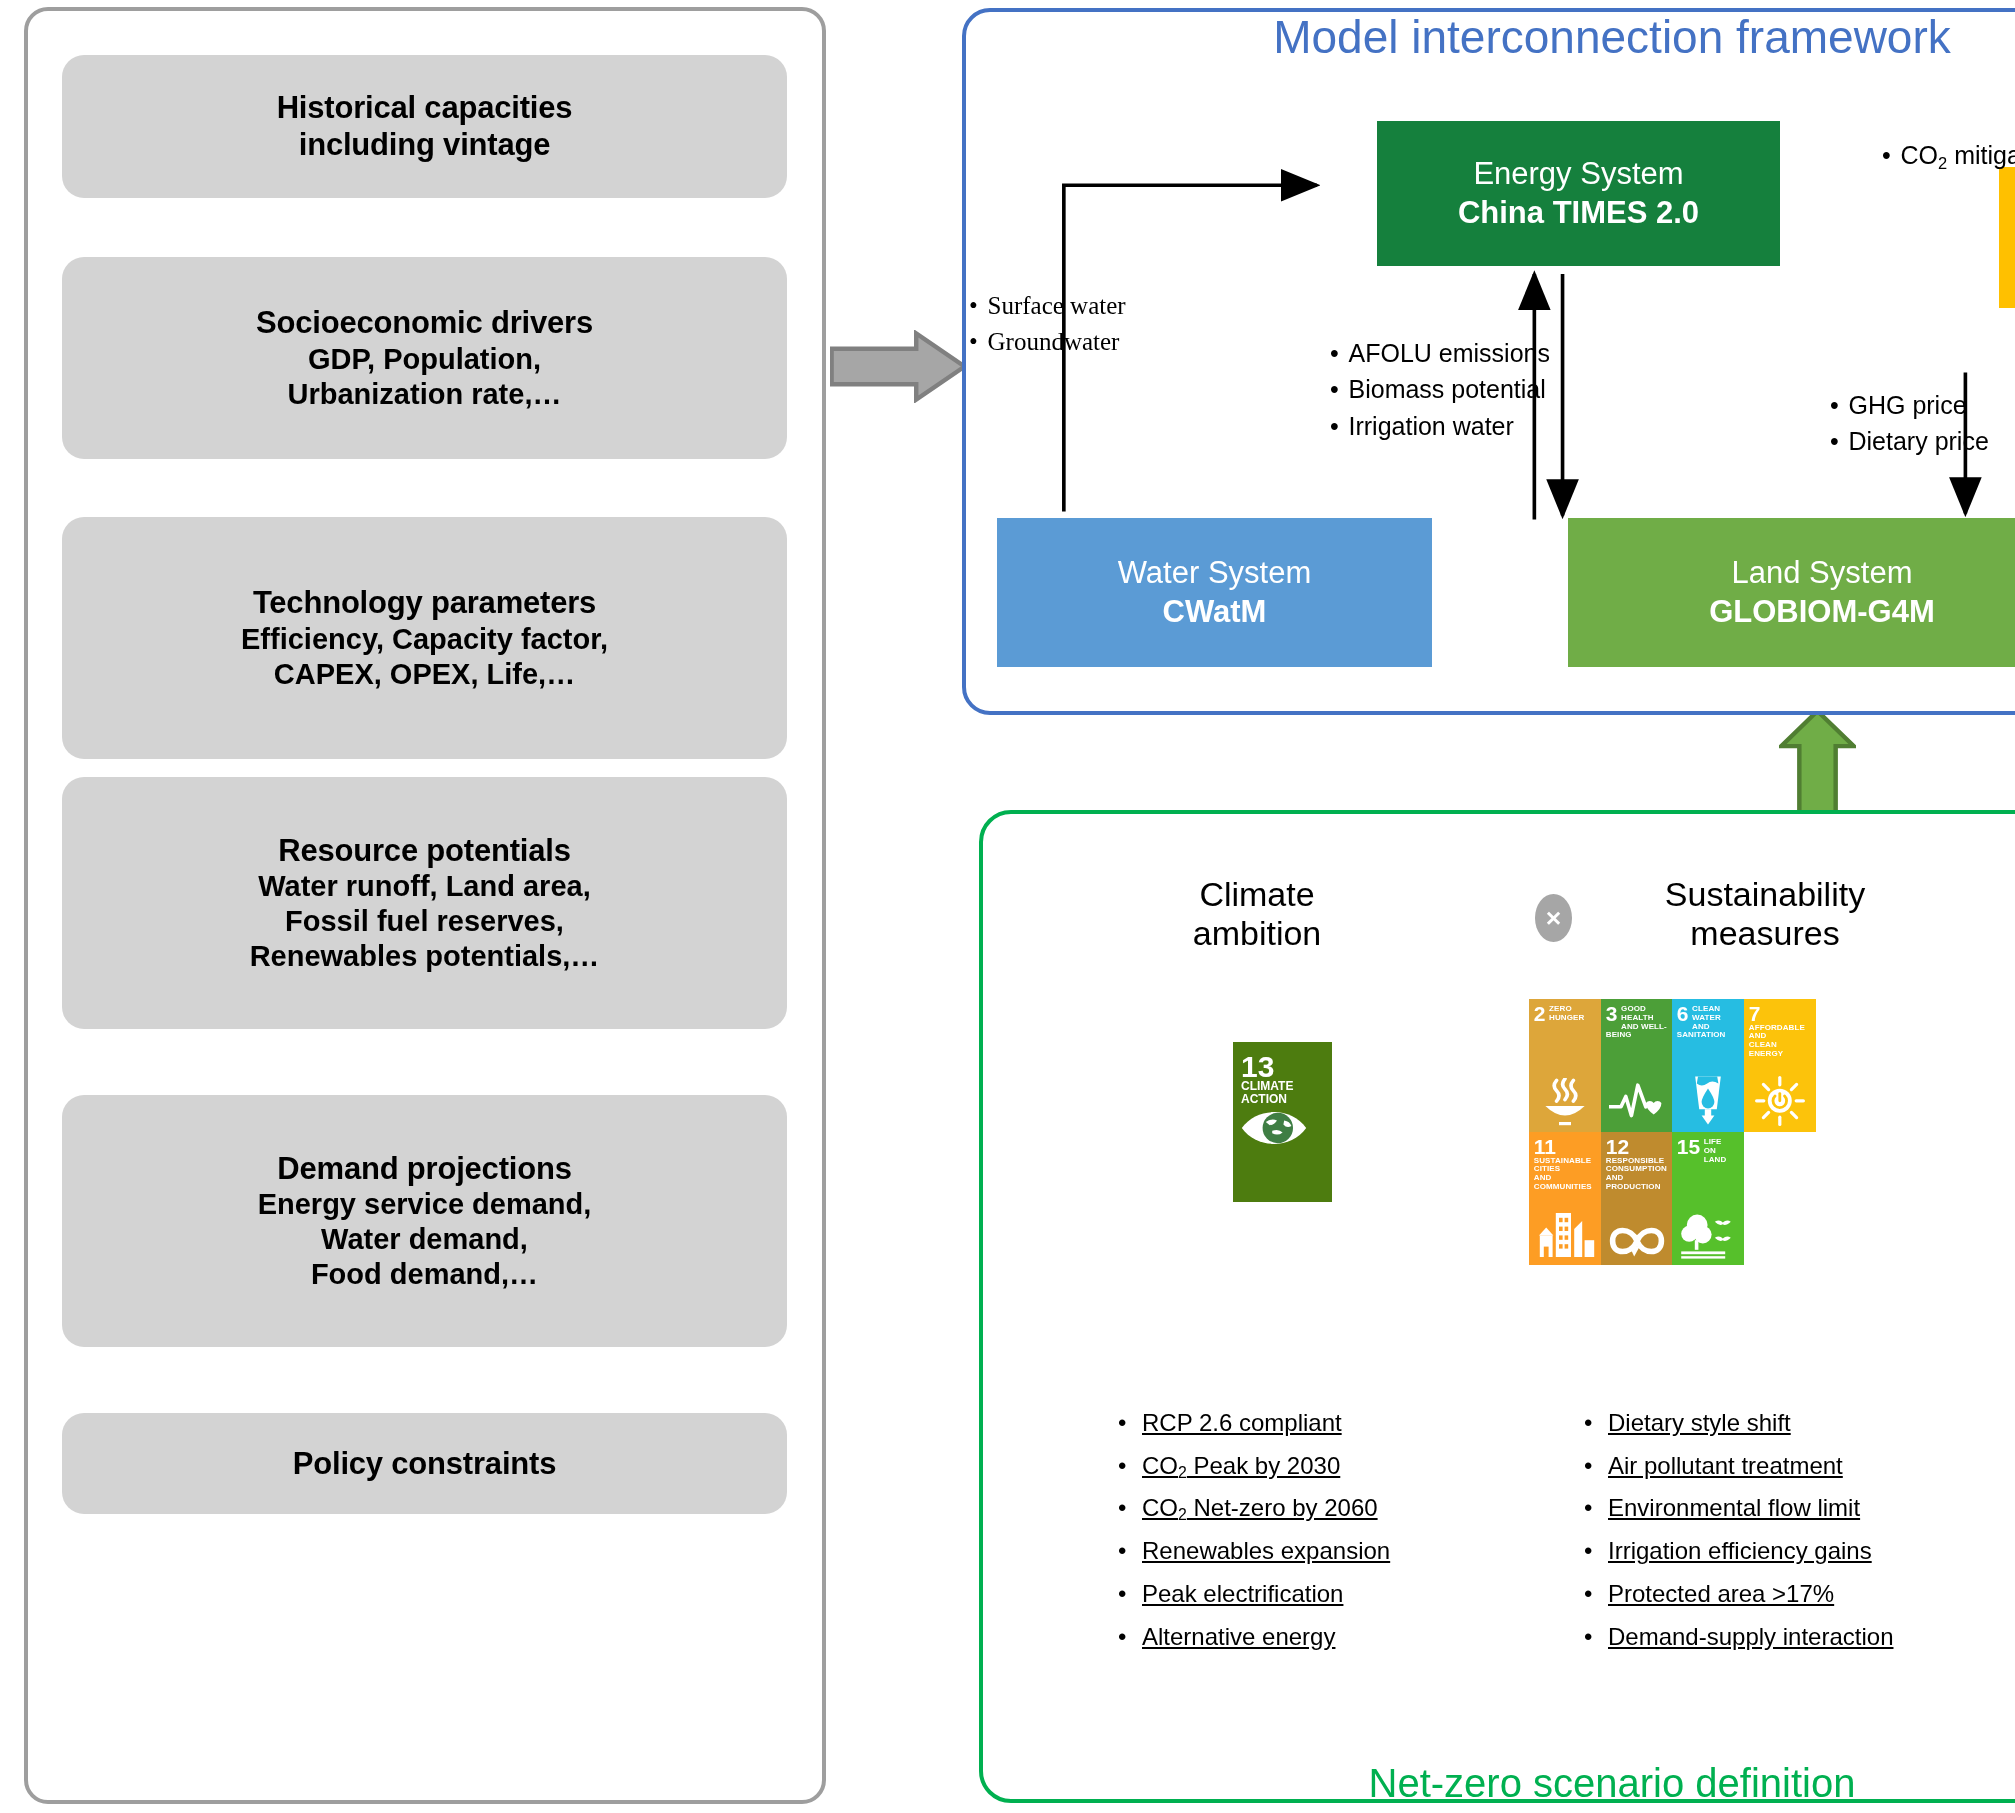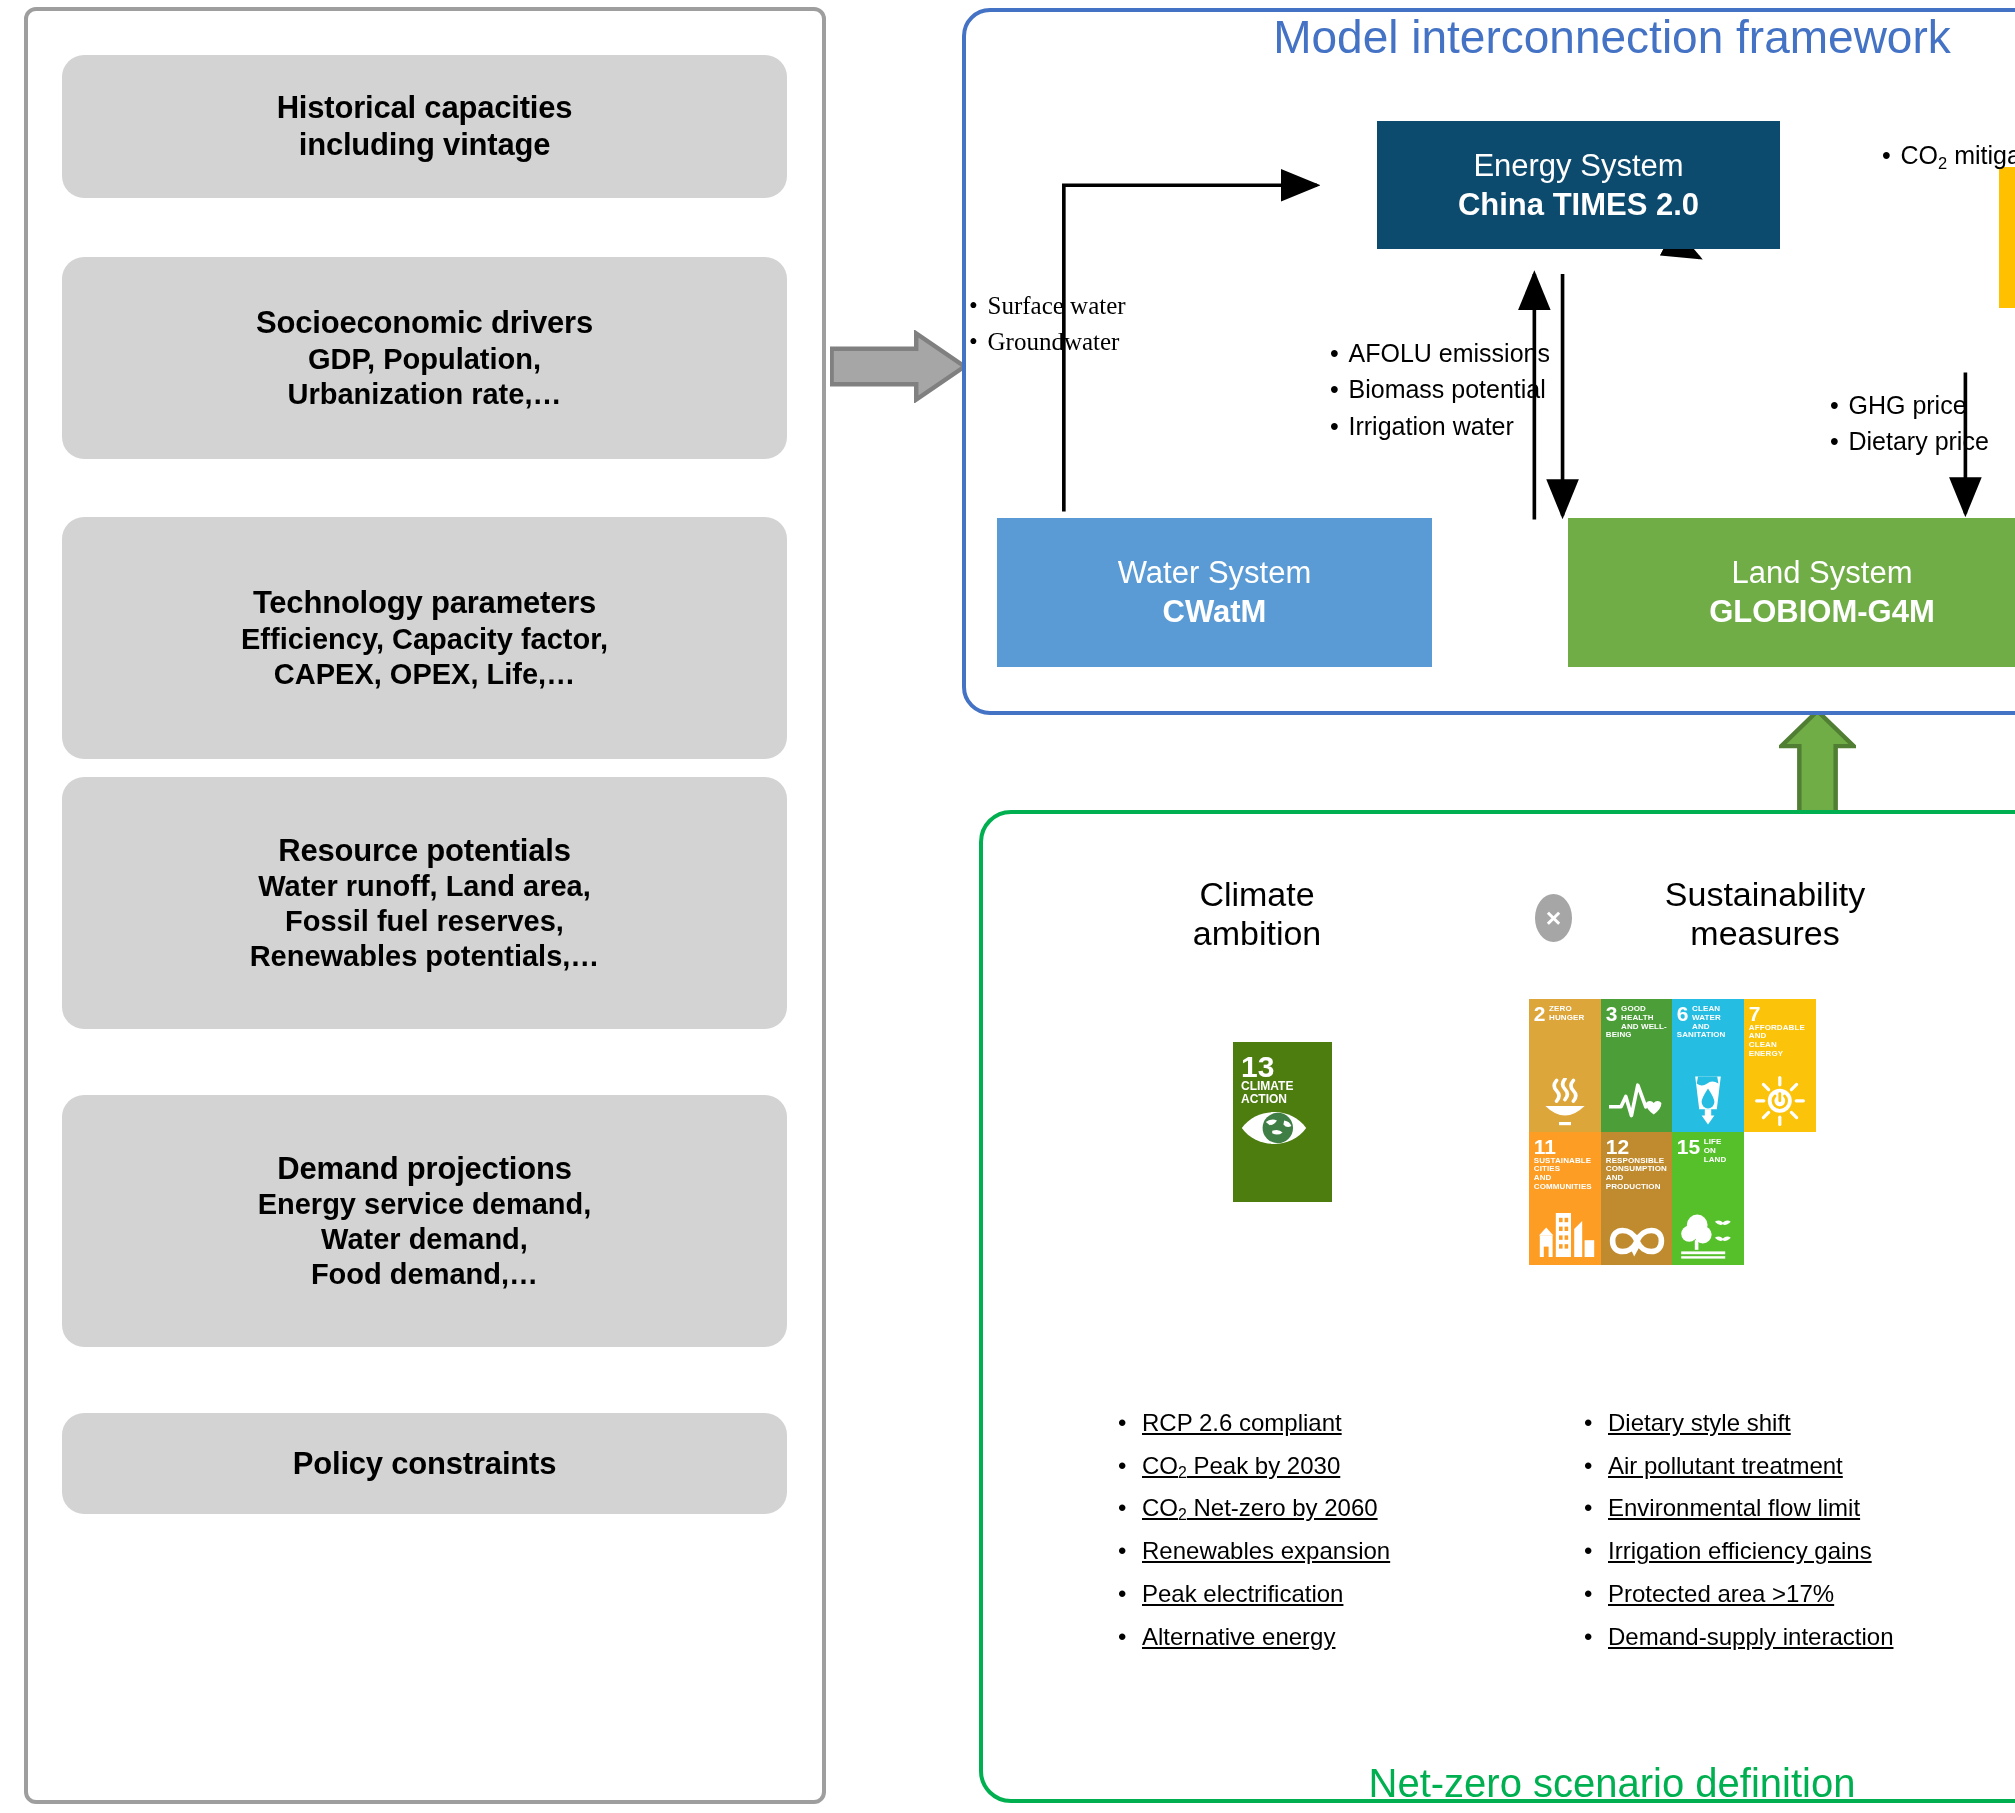--- a/index.html
+++ b/index.html
@@ -1,21 +1,21 @@
 <!DOCTYPE html>
 <html style="font-size:6.4px"><head>
 <meta charset="utf-8">
 <style>
   html,body{margin:0;padding:0;background:#ffffff;}
   body{width:3224px;height:1814px;position:relative;overflow:hidden;
        font-family:"Liberation Sans","DejaVu Sans",sans-serif;color:#000;}
 
   
   #left-panel{position:absolute;left:24px;top:7.3px;width:802px;height:1797px;
-      border:4.8px solid #9e9e9e;border-radius:12px;background:#fff;box-sizing:border-box;}
+      border:4.8px solid #9e9e9e;border-radius:24px;background:#fff;box-sizing:border-box;}
   .input-card{position:absolute;left:34px;width:725px;background:#d3d3d3;border-radius:22px;
       display:flex;flex-direction:column;align-items:center;justify-content:center;
       text-align:center;box-sizing:border-box;}
   .ic-title{font-weight:bold;font-size:31px;line-height:1.18;letter-spacing:-0.2px;}
   .ic-sub{font-weight:bold;font-size:29px;line-height:1.2;}
 
   
   #framework-panel{position:absolute;left:962px;top:8px;width:1753px;height:707px;
       border:4.4px solid #4472c4;border-radius:28px;background:#fff;box-sizing:border-box;}
   #framework-title{position:absolute;left:0;top:14px;width:100%;text-align:center;
@@ -144,21 +144,21 @@
 
   <path d="M 1420 1270 L 1420 660" fill="none" stroke="#000" stroke-width="9" marker-end="url(#ah)"></path>
 
   <path d="M 1490 660 L 1490 1260" fill="none" stroke="#000" stroke-width="9" marker-end="url(#ah)"></path>
 
   <path d="M 2490 905 L 2490 1255" fill="none" stroke="#000" stroke-width="9" marker-end="url(#ah)"></path>
 
   <path d="M 1600 500 L 1830 620" fill="none" stroke="#000" stroke-width="9" marker-end="url(#ah)" marker-start="url(#ah2)"></path>
 </svg>
 
-<div class="mbox" id="box-energy" style="left:1377px;top:121px;width:403px;height:128px;background:#0c4a6e;">
+<div class="mbox" id="box-energy" style="left:1377px;top:121px;width:403px;height:145px;background:#15803d;">
   <div class="l1">Energy System</div>
   <div class="l2">China TIMES 2.0</div>
 </div>
 
 <div class="mbox" id="box-provincial" style="left:1999px;top:167px;width:532px;height:141px;background:#ffc000;">
   
   
 </div>
 
 <div class="mbox" id="box-water" style="left:997px;top:518px;width:435px;height:149px;background:#5b9bd5;">

